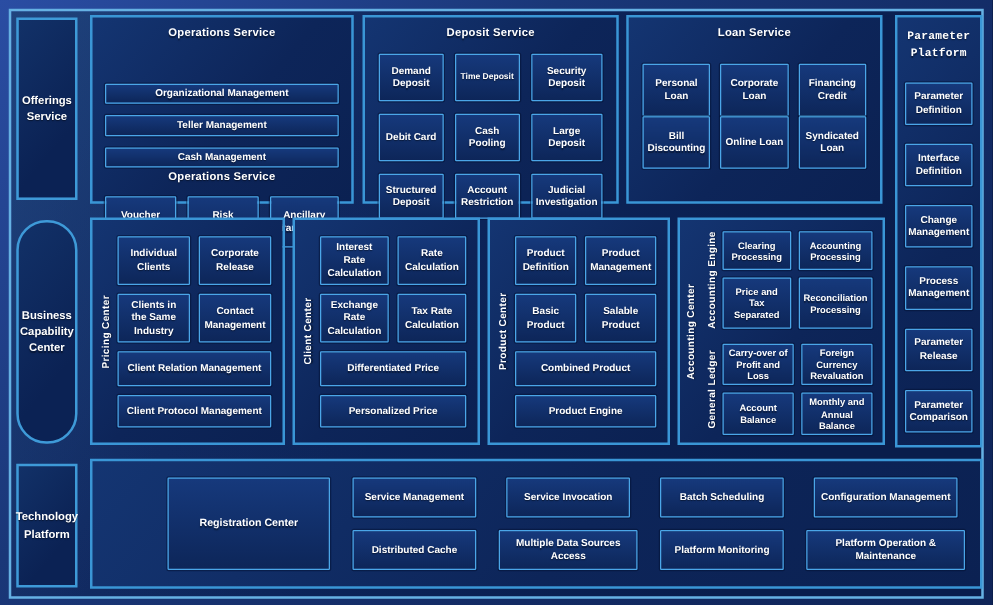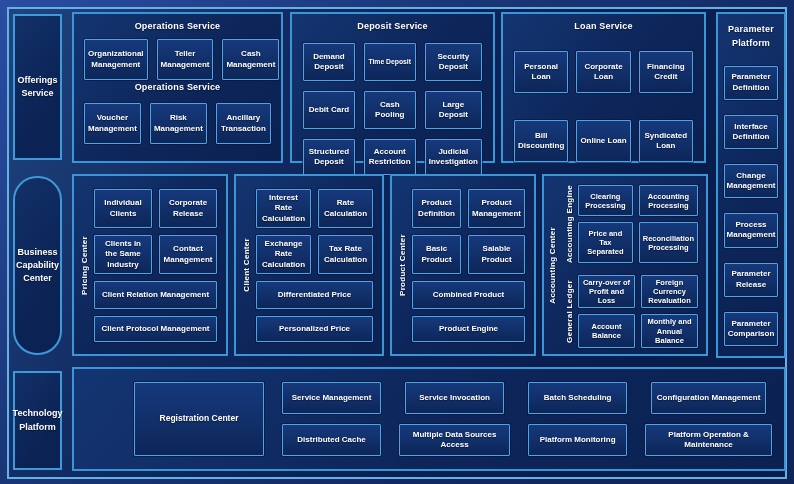--- a/index.html
+++ b/index.html
@@ -63,42 +63,42 @@
   .midbody .grid2 .box{height:33px;}
   .wide1{height:38px;}
   .wide2{height:33px;}
   
   .accbody{flex:1;display:flex;flex-direction:column;gap:12px;padding:9px 8px 9px 0;}
   .accsub{flex:1;display:flex;}
   .vrail2{width:17px;display:flex;align-items:center;justify-content:center;}
   .accgrid{flex:1;display:grid;grid-template-columns:1fr 1fr;gap:6px;}
   
   .param{display:flex;flex-direction:column;padding:8px 6px 10px;}
-  .param .gtitle{line-height:1.6;}
+  .param .gtitle{line-height:1.6;font-family:Liberation Mono, monospace;}
   .param .box{height:35px;margin-top:15px;}
   
   .bottom{display:flex;gap:18px;padding:13px 12px;align-items:stretch;}
   .regbox{flex:0 0 122px;font-size:8.5px;margin-left:48px;}
   .bcol{display:flex;flex-direction:column;gap:10px;}
   .bcol .box{flex:1;}
   .bcol .narrow{margin:0 6px;}
 </style>
 </head>
 <body>
 
 <div class="canvas">
   <div class="frame"></div>
 
   <div class="abs rail" style="left:13px;top:14px;width:49px;height:146px;">Offerings Service</div>
   <div class="abs rail" style="left:13px;top:176px;width:49px;height:179px;border-radius:24px;">Business Capability Center</div>
   <div class="abs rail" style="left:13px;top:371px;width:49px;height:99px;">Technology Platform</div>
 
   <div class="abs group" style="left:72px;top:12px;width:211px;height:151px;">
     <div class="gtitle" style="margin-top:7px;">Operations Service</div>
-    <div class="hrow" style="margin-top:8px;">
+    <div class="hrow" style="margin-top:36px;flex-direction:column;">
       <div class="box" style="height:35px;">Organizational Management</div>
       <div class="box" style="height:35px;">Teller Management</div>
       <div class="box" style="height:35px;">Cash Management</div>
     </div>
     <div class="gtitle" style="margin-top:2px;">Operations Service</div>
     <div class="hrow" style="margin-top:11px;">
       <div class="box" style="height:35px;">Voucher Management</div>
       <div class="box" style="height:35px;">Risk Management</div>
       <div class="box" style="height:35px;">Ancillary Transaction</div>
     </div>
@@ -119,21 +119,21 @@
     </div>
   </div>
 
   <div class="abs group" style="left:501px;top:12px;width:205px;height:151px;">
     <div class="gtitle" style="margin-top:7px;">Loan Service</div>
     <div class="hrow" style="margin-top:20px;padding:0 11px;gap:8px;">
       <div class="box" style="height:36px;">Personal Loan</div>
       <div class="box" style="height:36px;">Corporate Loan</div>
       <div class="box" style="height:36px;">Financing Credit</div>
     </div>
-    <div class="hrow" style="margin-top:27px;padding:0 11px;gap:8px;">
+    <div class="hrow" style="padding:0 11px;gap:8px;">
       <div class="box" style="height:36px;">Bill Discounting</div>
       <div class="box" style="height:36px;">Online Loan</div>
       <div class="box" style="height:36px;">Syndicated Loan</div>
     </div>
   </div>
 
   <div class="abs group param" style="left:716px;top:12px;width:70px;height:346px;">
     <div class="gtitle">Parameter Platform</div>
     <div class="box">Parameter Definition</div>
     <div class="box">Interface Definition</div>

